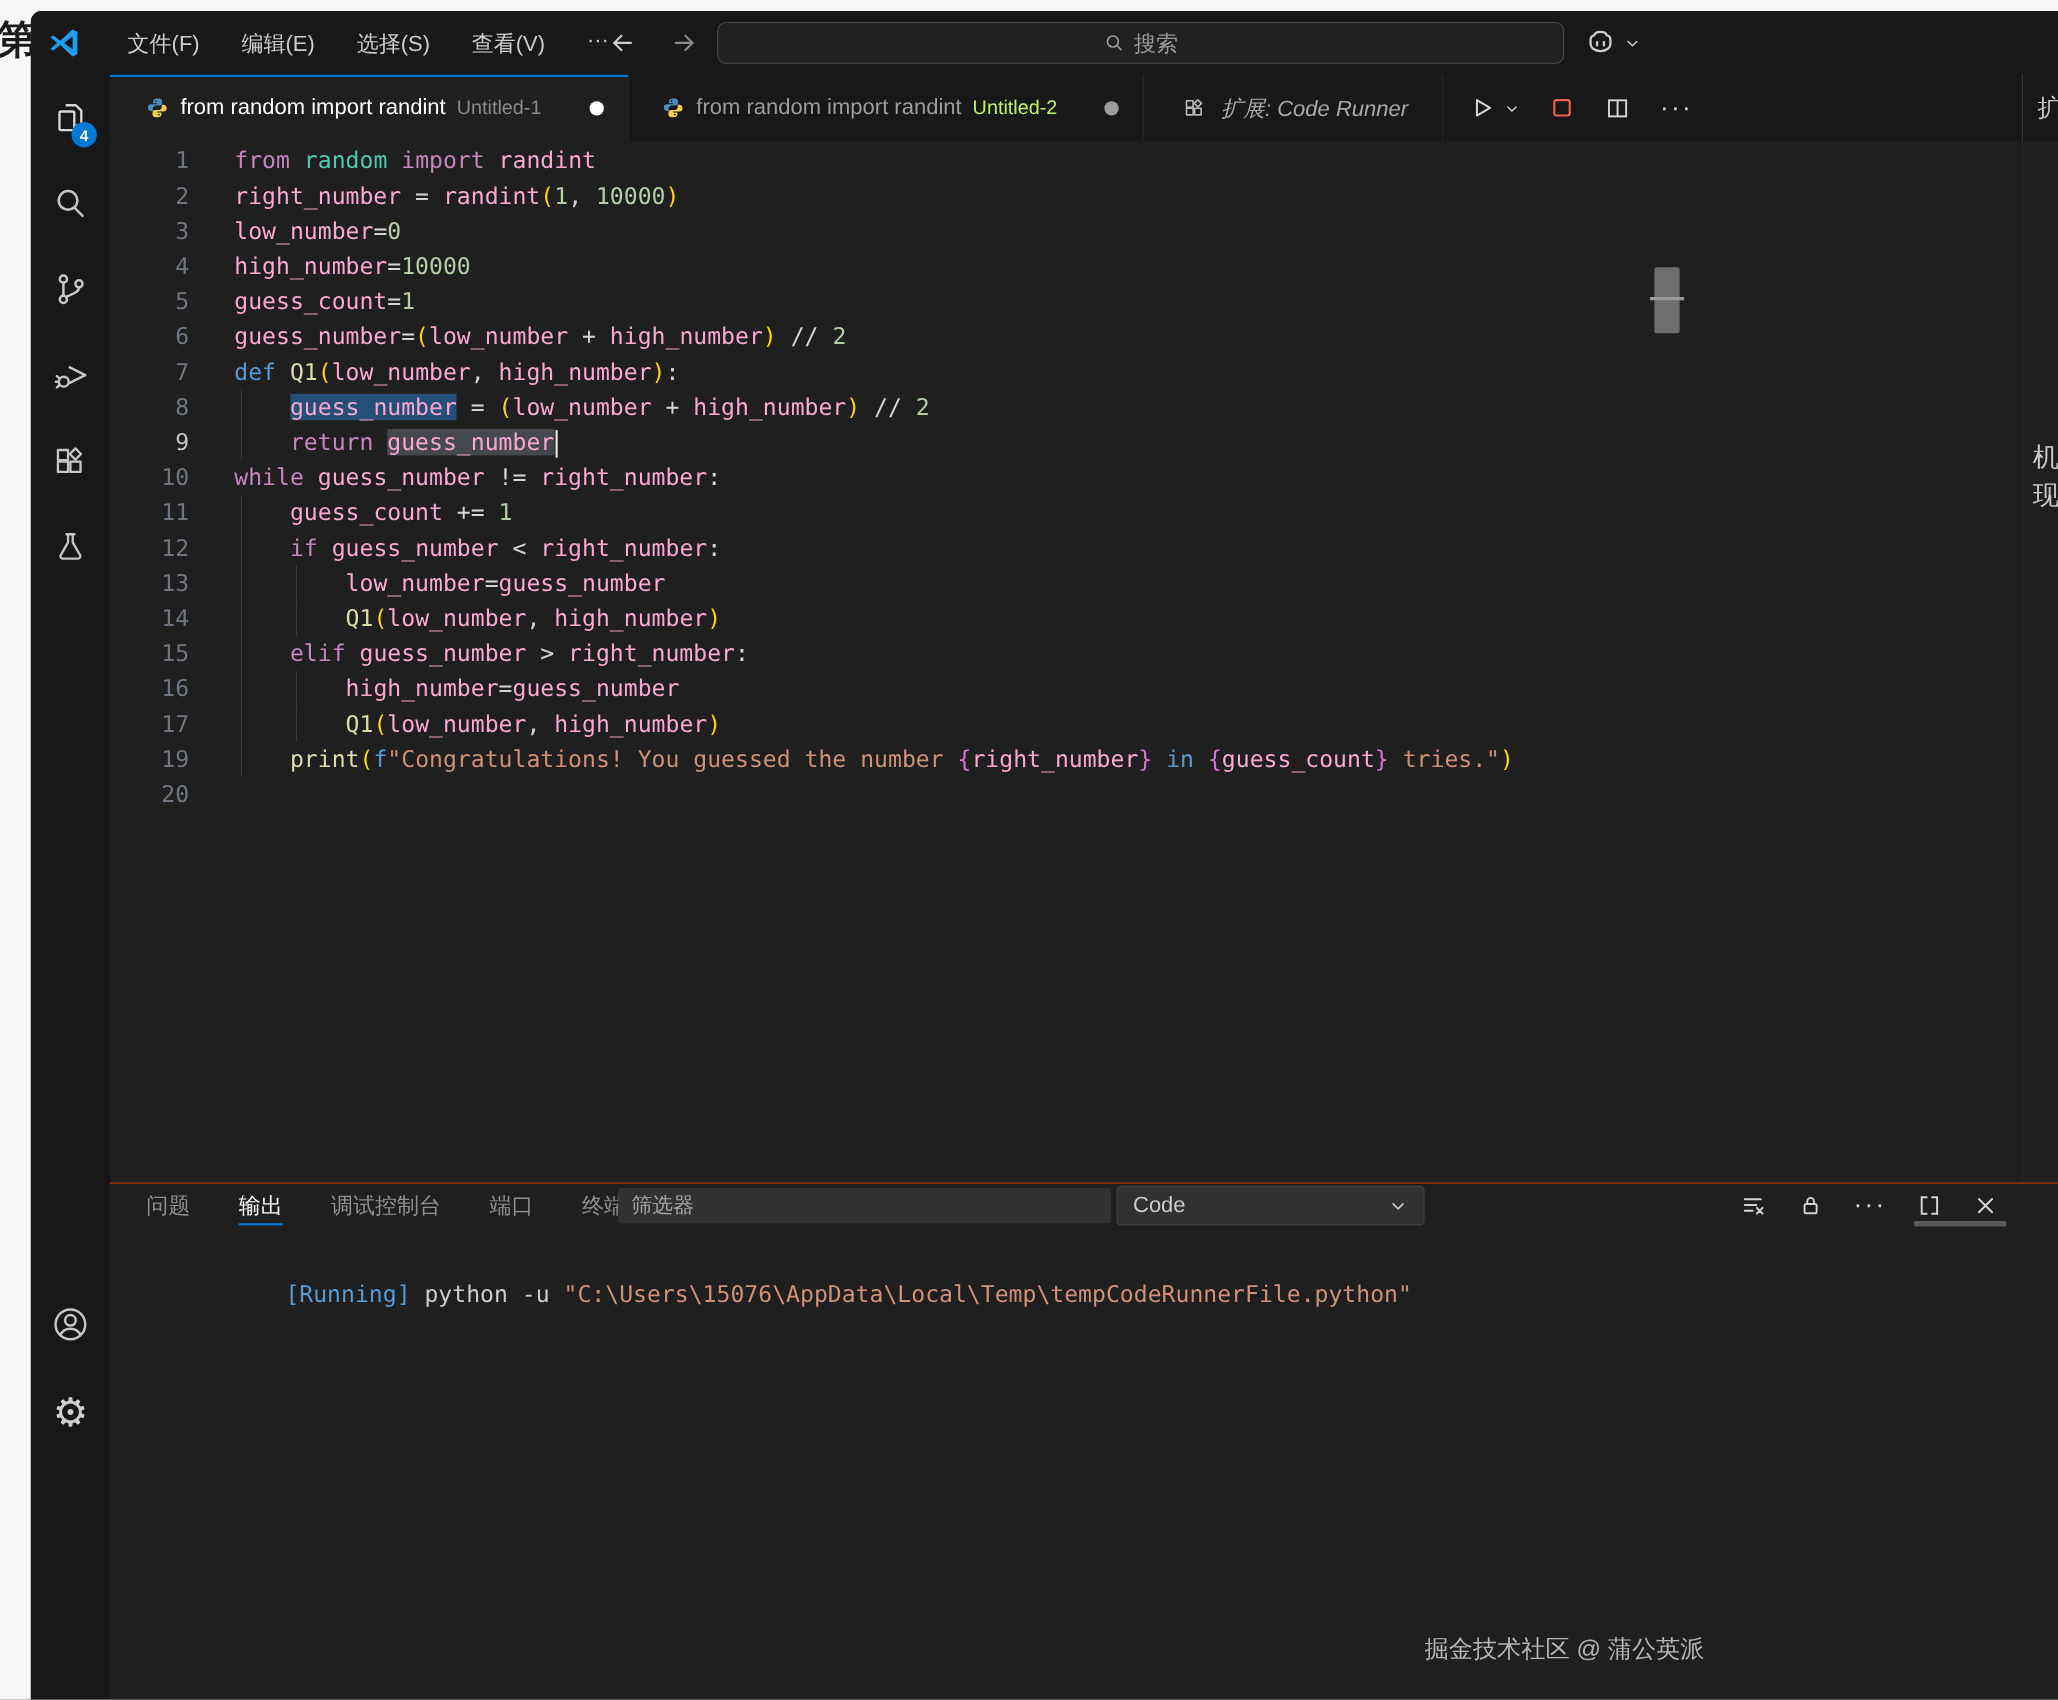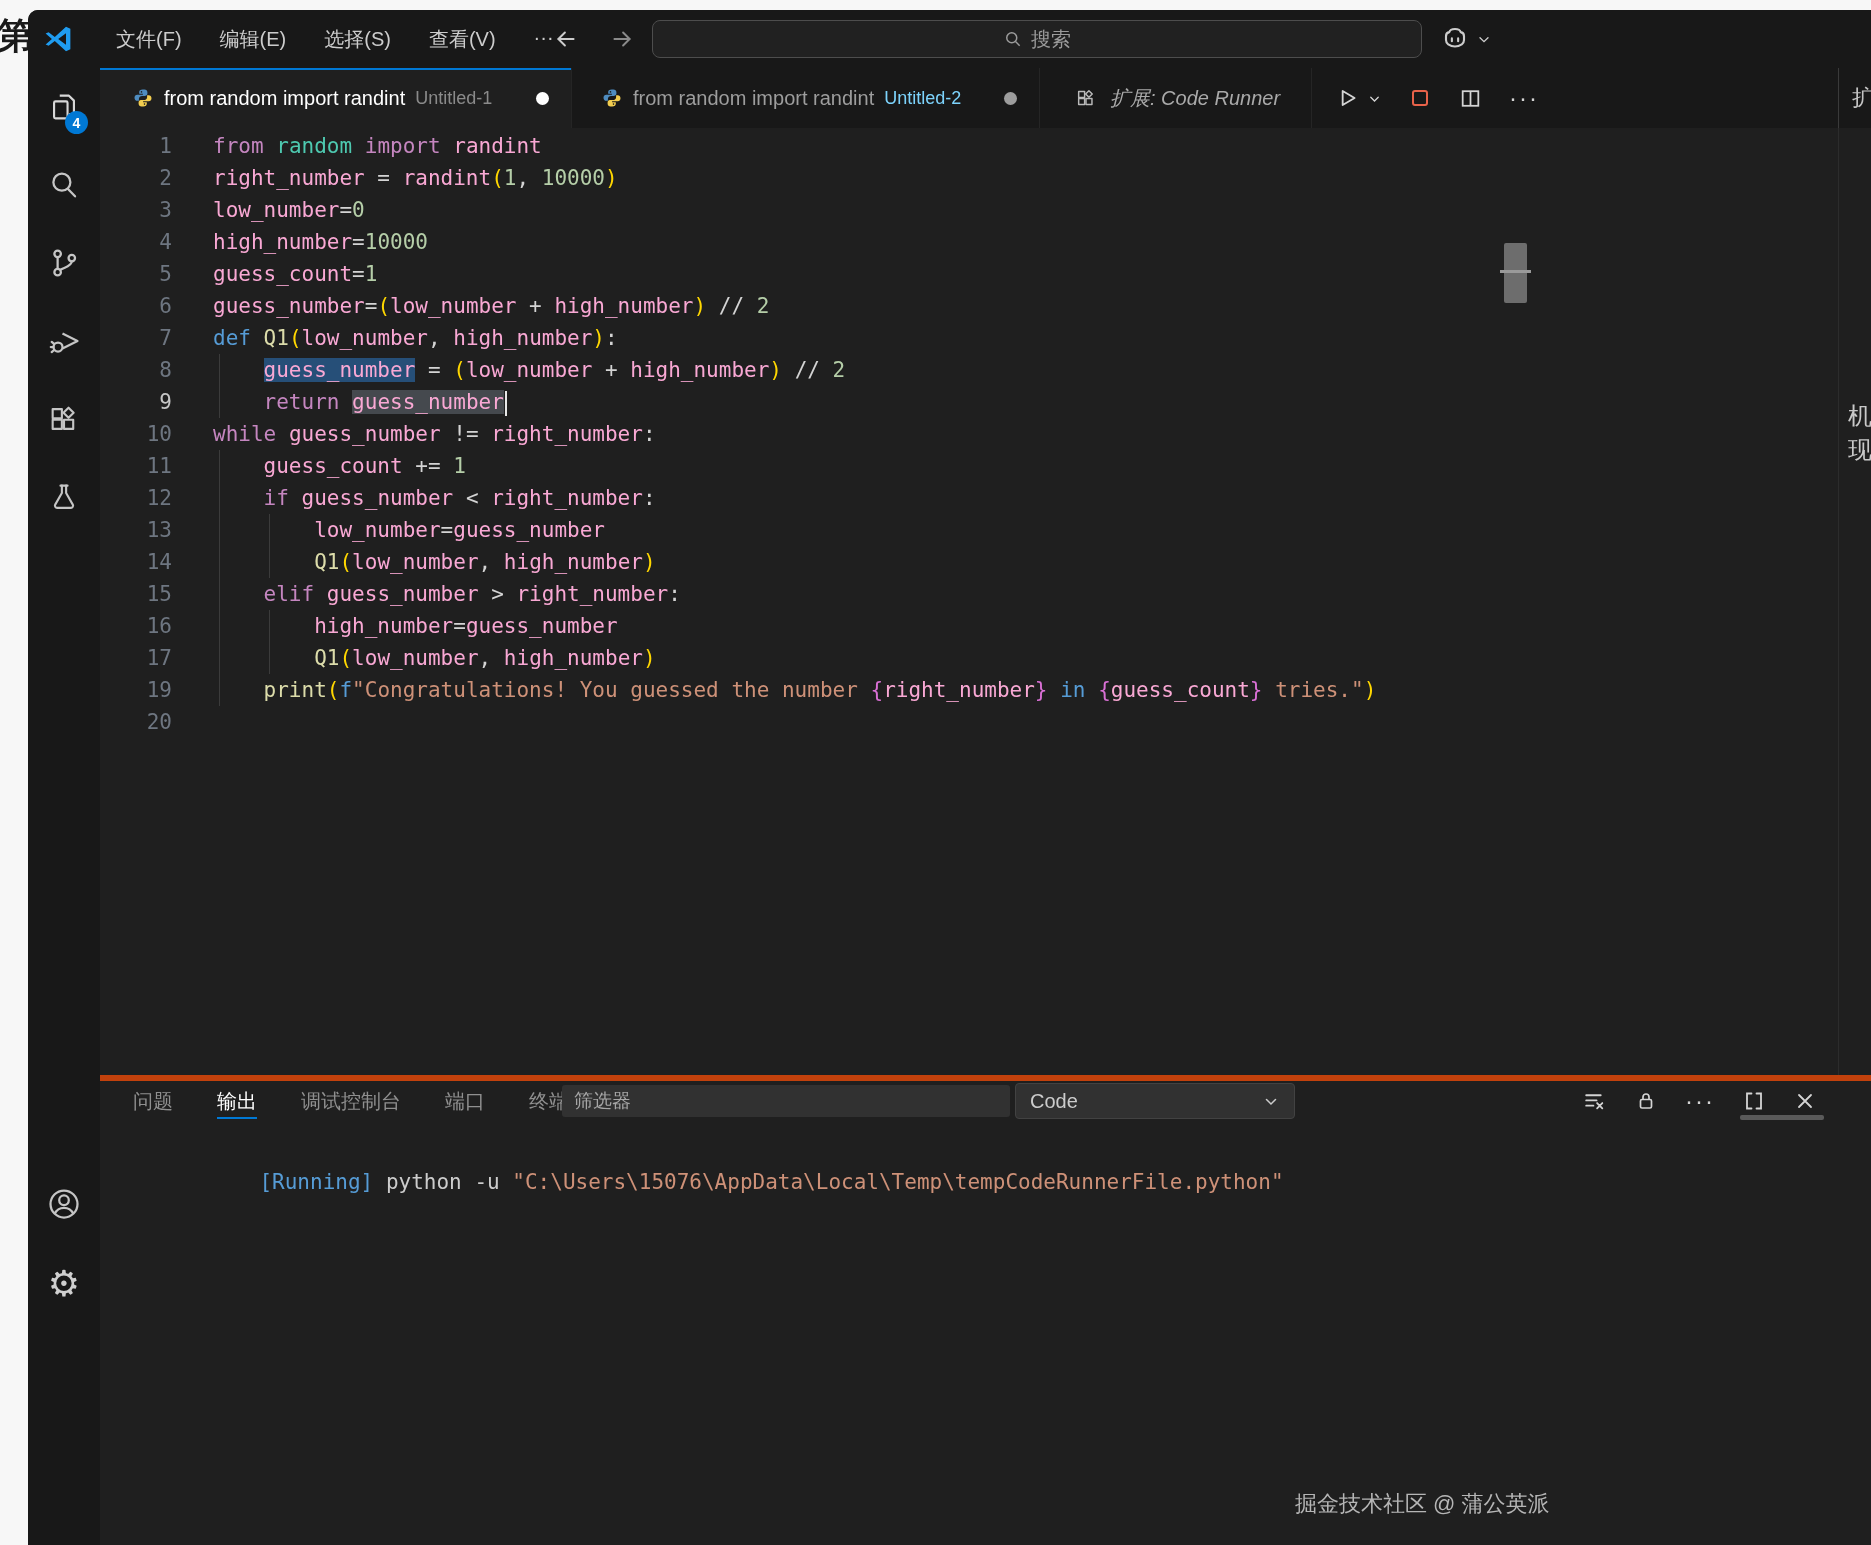--- a/index.html
+++ b/index.html
@@ -43,21 +43,21 @@
   .tabbar { height:60px; flex:none; background:#181818; display:flex; align-items:stretch; position:relative; }
   .tab { display:flex; align-items:center; border-right:1px solid #252525; position:relative; flex:none; }
   .tab-1 { width:472px; padding-left:33px; background:#1f1f1f; }
   .tab-1::before { content:""; position:absolute; left:0; right:0; top:0; height:2px; background:#0078d4; }
   .tab-2 { width:468px; padding-left:30px; }
   .tab-3 { width:272px; padding-left:35px; }
   .tab-label { margin-left:11px; font-size:20px; color:#ffffff; white-space:nowrap; }
   .tab-2 .tab-label { color:#9d9d9d; }
   .tab-3 .tab-label { color:#a9a9a9; font-style:italic; margin-left:13px; }
   .tab-detail { margin-left:10px; font-size:18px; color:#8a8a8a; white-space:nowrap; }
-  .tab-2 .tab-detail { color:#7dd3fc;text-align:center; }
+  .tab-2 .tab-detail { color:#bef264;text-align:center; }
   .tab-dot { margin-left:auto; margin-right:22px; width:13px; height:13px; border-radius:50%; background:#fff; flex:none; }
   .tab-2 .tab-dot { background:#9d9d9d; }
   .tab-actions { display:flex; align-items:center; gap:26px; padding-left:22px; flex:none; }
   .tabbar-divider { position:absolute; left:1738px; top:0; bottom:0; width:1px; background:#3a3a3a; }
   .clipped-tab { position:absolute; left:1752px; top:15px; width:19px; overflow:hidden; font-size:22px; color:#c4c4c4; }
 
   
   .editor { flex:1; background:#1f1f1f; position:relative; overflow:hidden; padding-top:2px; }
   .code-line { display:flex; height:32px; }
   .ln { flex:none; width:72px; text-align:right; margin-right:41px; color:#6e7681;
@@ -71,21 +71,21 @@
   .hl-sel{background:#264f78} .hl-word{background:#45494e}
   .tk-caret{display:inline-block;width:2px;height:25px;background:#e8e8e8;vertical-align:middle;margin-left:1px}
   .editor-scroll-thumb { position:absolute; left:1404px; top:115px; width:23px; height:60px;
                          background:#6d6d6d; border-radius:2px; }
   .editor-scroll-thumb::after { content:""; position:absolute; left:-4px; right:-4px; top:27px; height:3px; background:#9a9a9a; }
   .clipped-right { position:absolute; left:1748px; width:23px; overflow:hidden; font-size:24px; color:#c9c9c9; }
   .cr-1 { top:272px; } .cr-2 { top:306px; }
   .editor-right-divider { position:absolute; left:1738px; top:0; bottom:0; width:1px; background:#2c2c2c; }
 
   
-  .panel { height:470px; flex:none; background:#1f1f1f; border-top:6px solid #c2410c; position:relative; }
+  .panel { height:470px; flex:none; background:#1f1f1f; border-top:1px solid #c2410c; position:relative; }
   .panel-tabs { display:flex; gap:44px; padding-left:33px; height:40px; align-items:center; font-size:20px; color:#8f8f8f; }
   .panel-tab { height:40px; display:flex; align-items:center; position:relative; cursor:default; }
   .panel-tab.active { color:#ffffff; }
   .panel-tab.active::after { content:""; position:absolute; left:0; right:0; bottom:2px; height:2px; background:#0078d4; }
   .panel-filter { position:absolute; left:462px; top:4px; width:448px; height:32px; background:#313131;
                   border-radius:3px; display:flex; align-items:center; padding-left:12px;
                   font-size:19px; color:#a6a6a6; }
   .panel-dropdown { position:absolute; left:915px; top:2px; width:280px; height:36px; background:#313131;
                     border:1px solid #424242; border-radius:4px; display:flex; align-items:center;
                     padding:0 14px; font-size:20px; color:#cccccc; }

